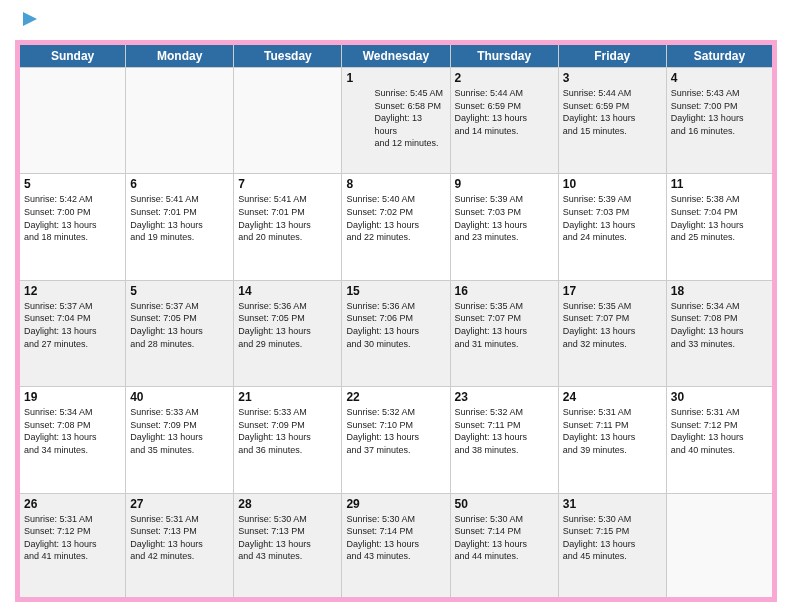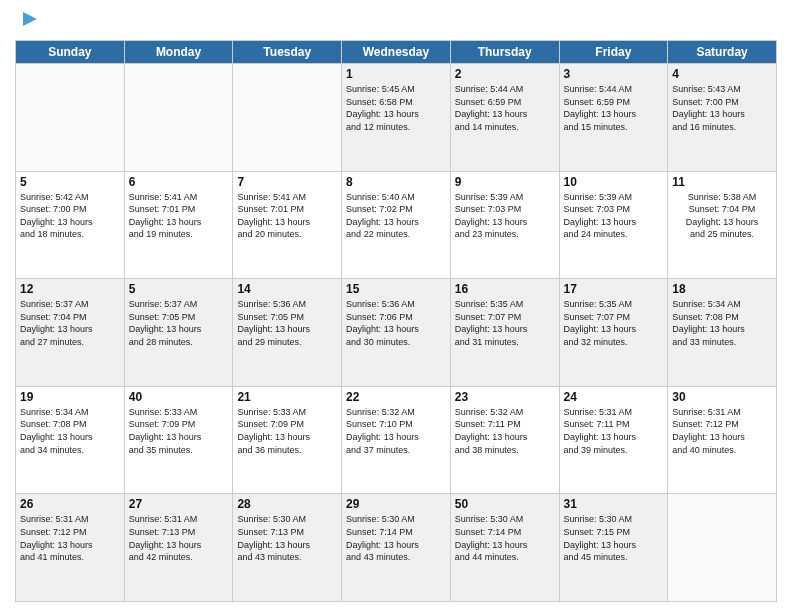--- a/index.html
+++ b/index.html
@@ -45,21 +45,21 @@
       font-weight: bold;
       color: #1a3a5c;
       line-height: 1.1;
     }
     .location-title {
       font-size: 16px;
       color: #333;
     }
     .calendar {
       flex: 1;
-      border: 1px solid #f9a8d4;
+      border: 5px solid #f9a8d4;
       border-collapse: collapse;
       width: 100%;
       table-layout: fixed;
     }
     .calendar th {
       background-color: #2e6da4;
       color: #fff;
       font-size: 12px;
       font-weight: bold;
       padding: 4px 4px;
@@ -128,21 +128,21 @@
           <th>Saturday</th>
         </tr>
     </thead>
     <tbody id="calendar-body">
     <tr>
           <td class="empty"></td>
           <td class="empty"></td>
           <td class="empty"></td>
           <td class="shaded">
             <div class="day-num">1</div>
-            <div class="day-info" style="white-space: pre-line;">Sunrise: 5:45 AM
+            <div class="day-info" style="white-space: pre-line; margin-left: 28px;">Sunrise: 5:45 AM
 Sunset: 6:58 PM
 Daylight: 13 hours
 and 12 minutes.</div>
           </td>
           <td class="shaded">
             <div class="day-num">2</div>
             <div class="day-info" style="white-space: pre-line;">Sunrise: 5:44 AM
 Sunset: 6:59 PM
 Daylight: 13 hours
 and 14 minutes.</div>
@@ -200,21 +200,21 @@
           </td>
           <td>
             <div class="day-num">10</div>
             <div class="day-info" style="white-space: pre-line;">Sunrise: 5:39 AM
 Sunset: 7:03 PM
 Daylight: 13 hours
 and 24 minutes.</div>
           </td>
           <td>
             <div class="day-num">11</div>
-            <div class="day-info" style="white-space: pre-line; text-align: center;">Sunrise: 5:38 AM
+            <div class="day-info" style="white-space: pre-line;">Sunrise: 5:38 AM
 Sunset: 7:04 PM
 Daylight: 13 hours
 and 25 minutes.</div>
           </td>
         </tr>
         <tr>
           <td class="shaded">
             <div class="day-num">12</div>
             <div class="day-info" style="white-space: pre-line;">Sunrise: 5:37 AM
 Sunset: 7:04 PM

